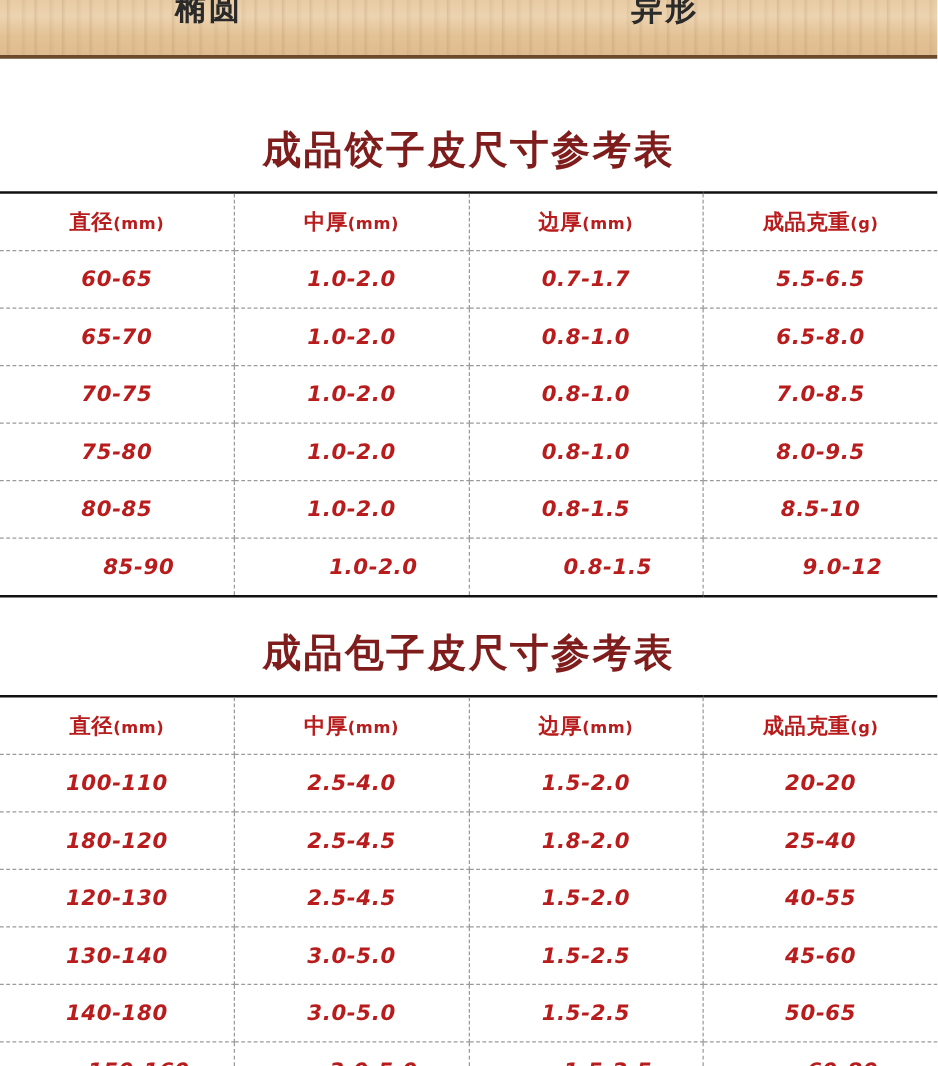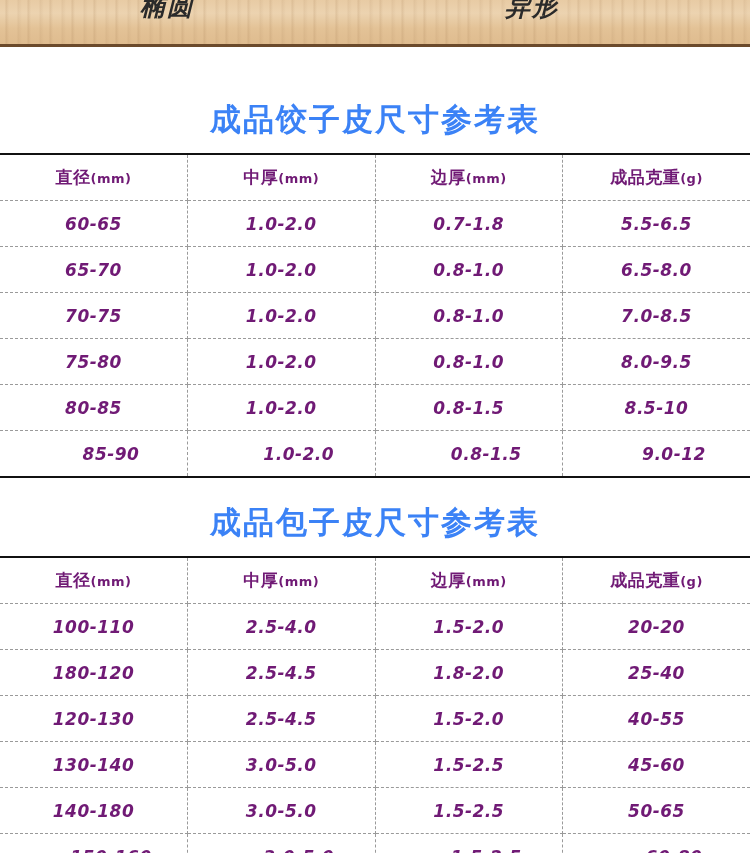--- a/index.html
+++ b/index.html
@@ -31,63 +31,62 @@
         rgba(180,140,95,0.00) 0px,
         rgba(180,140,95,0.00) 5px,
         rgba(160,120,78,0.18) 6px,
         rgba(180,140,95,0.00) 9px,
         rgba(180,140,95,0.00) 17px,
         rgba(150,110,70,0.10) 18px,
         rgba(180,140,95,0.00) 22px),
       linear-gradient(180deg, #e8cba4 0%, #ecd3b0 30%, #e3c296 65%, #dfbc8f 100%);
     border-bottom: 3px solid #6b4a2b;
     overflow: hidden;
-    font-style: italic;
   }
   .wood-label {
     position: absolute;
     top: -10px;
     font-size: 25px;
     font-weight: bold;
     color: #2a2a2a;
     letter-spacing: 2px;
     font-family: "DejaVu Sans", "Liberation Sans", sans-serif;
   }
   .wood-label.l1 { left: 140px; }
   .wood-label.l2 { left: 505px; }
 
   .spacer-after-banner { height: 52px; }
 
   
   .section-title {
     text-align: center;
     font-size: 31px;
     font-weight: bold;
-    color: #3b82f6;
+    color: #7f1d1d;
     letter-spacing: 2px;
     margin: 0;
     padding: 0 0 12px 0;
     font-family: "DejaVu Sans", "Liberation Sans", sans-serif;
   }
 
   
   table.spec-table {
     width: 750px;
     border-collapse: collapse;
     table-layout: fixed;
   }
   table.spec-table td {
     border-top: 2px solid #111111;
     border-bottom: 2px solid #111111;
     border-left: 1px dashed #9a9a9a;
     border-right: 1px dashed #9a9a9a;
     text-align: center;
     font-size: 17px;
     font-weight: bold;
-    color: #701a75;
+    color: #b91c1c;
     height: 43px;
     vertical-align: middle;
     letter-spacing: 0.5px;
   }
   table.spec-table tr td:first-child { border-left: none; }
   table.spec-table tr td:last-child { border-right: none; }
   table.spec-table tr.head td {
     font-size: 17px;
   }
   table.spec-table tr.head td .unit {
@@ -128,21 +127,21 @@
     <tbody>
       <tr class="head">
         <td><span>直径</span><span class="unit">(mm)</span></td>
         <td><span>中厚</span><span class="unit">(mm)</span></td>
         <td><span>边厚</span><span class="unit">(mm)</span></td>
         <td><span>成品克重</span><span class="unit">(g)</span></td>
       </tr>
       <tr>
         <td>60-65</td>
         <td>1.0-2.0</td>
-        <td>0.7-1.8</td>
+        <td>0.7-1.7</td>
         <td>5.5-6.5</td>
       </tr>
       <tr>
         <td>65-70</td>
         <td>1.0-2.0</td>
         <td>0.8-1.0</td>
         <td>6.5-8.0</td>
       </tr>
       <tr>
         <td>70-75</td>

